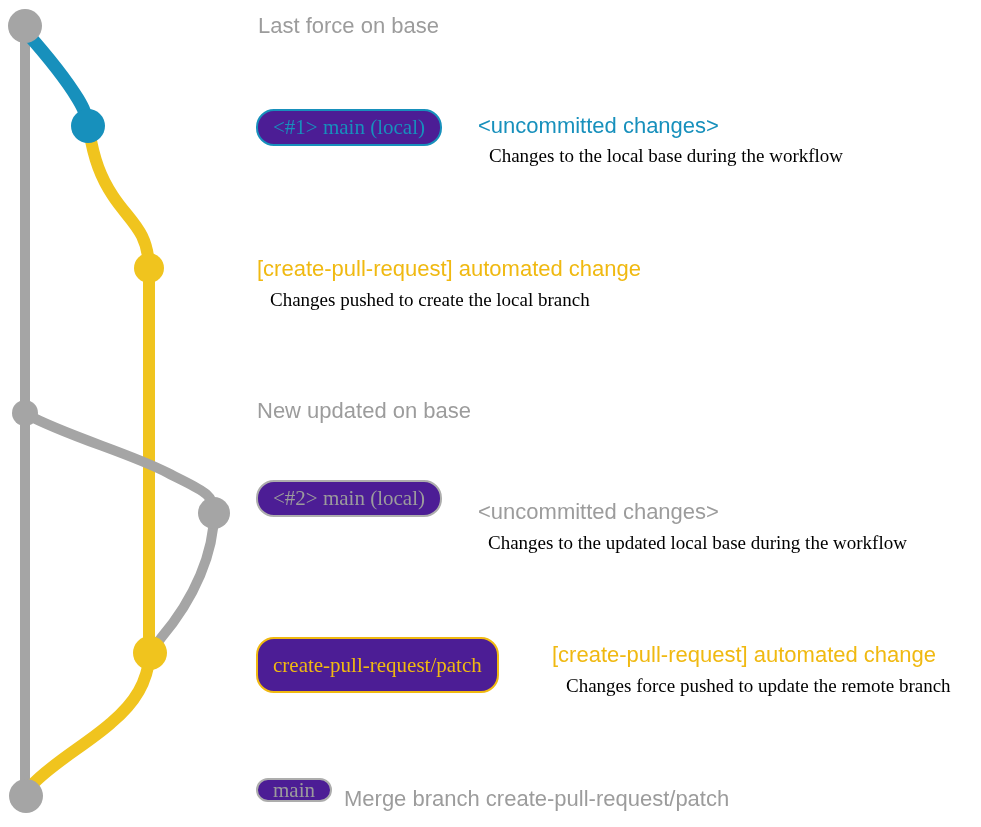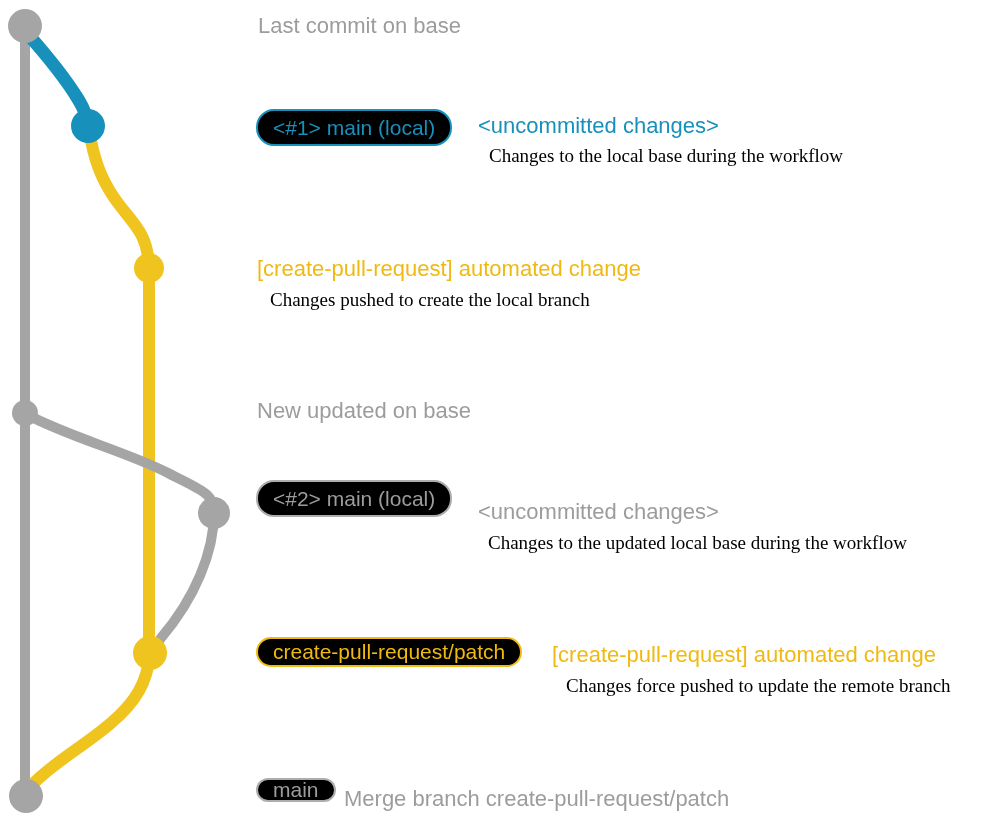--- a/index.html
+++ b/index.html
@@ -21,33 +21,33 @@
   .blue-text   { color: #1790BC; }
   .yellow-text { color: #F0B911; }
 
   .badge {
     position: absolute;
     display: flex;
     align-items: center;
     justify-content: center;
     border-radius: 18px;
     padding: 0 15px;
-    font-family: Liberation Sans, sans-serif;
+    font-family: Liberation Serif, serif;
     font-size: 21px;
     white-space: nowrap;
-    background: #000000;
+    background: #4c1d95;
     box-sizing: border-box;
   }
   .badge-blue   { border: 2px solid #1790BC; color: #1790BC; }
   .badge-gray   { border: 2px solid #ADADAD; color: #9C9C9C; }
   .badge-yellow { border: 2px solid #F0B911; color: #F0B911; }
 
   #badge-main-local-1 { left: 256px; top: 109px; height: 37px; }
   #badge-main-local-2 { left: 256px; top: 480px; height: 37px; }
-  #badge-patch-branch { left: 256px; top: 637px; height: 30px; }
+  #badge-patch-branch { left: 256px; top: 637px; height: 56px; }
   #badge-main         { left: 256px; top: 778px; height: 24px; }
 
   #lbl-last-commit    { left: 258px; top: 13px;  }
   #lbl-uncommitted-1  { left: 478px; top: 113px; }
   #cap-local-base     { left: 489px; top: 145px; }
   #lbl-automated-1    { left: 257px; top: 256px; }
   #cap-pushed-create  { left: 270px; top: 289px; }
   #lbl-new-commit     { left: 257px; top: 398px; }
   #lbl-uncommitted-2  { left: 478px; top: 499px; }
   #cap-updated-base   { left: 488px; top: 532px; }
@@ -74,21 +74,21 @@
 
     <circle cx="25" cy="26" r="17" fill="#A5A5A5"></circle>
     <circle cx="88" cy="126" r="17" fill="#1790BC"></circle>
     <circle cx="149" cy="268" r="15" fill="#F0C41E"></circle>
     <circle cx="25" cy="413" r="13" fill="#A5A5A5"></circle>
     <circle cx="214" cy="513" r="16" fill="#A5A5A5"></circle>
     <circle cx="150" cy="653" r="17" fill="#F0C41E"></circle>
     <circle cx="26" cy="796" r="17" fill="#A5A5A5"></circle>
   </svg>
 
-  <div id="lbl-last-commit" class="lbl sans gray-text">Last commit on base</div>
+  <div id="lbl-last-commit" class="lbl sans gray-text">Last force on base</div>
 
   <div id="badge-main-local-1" class="badge badge-blue">&lt;#1&gt; main (local)</div>
   <div id="lbl-uncommitted-1" class="lbl sans blue-text">&lt;uncommitted changes&gt;</div>
   <div id="cap-local-base" class="lbl serif">Changes to the local base during the workflow</div>
 
   <div id="lbl-automated-1" class="lbl sans yellow-text">[create-pull-request] automated change</div>
   <div id="cap-pushed-create" class="lbl serif">Changes pushed to create the local branch</div>
 
   <div id="lbl-new-commit" class="lbl sans gray-text">New updated on base</div>
 

